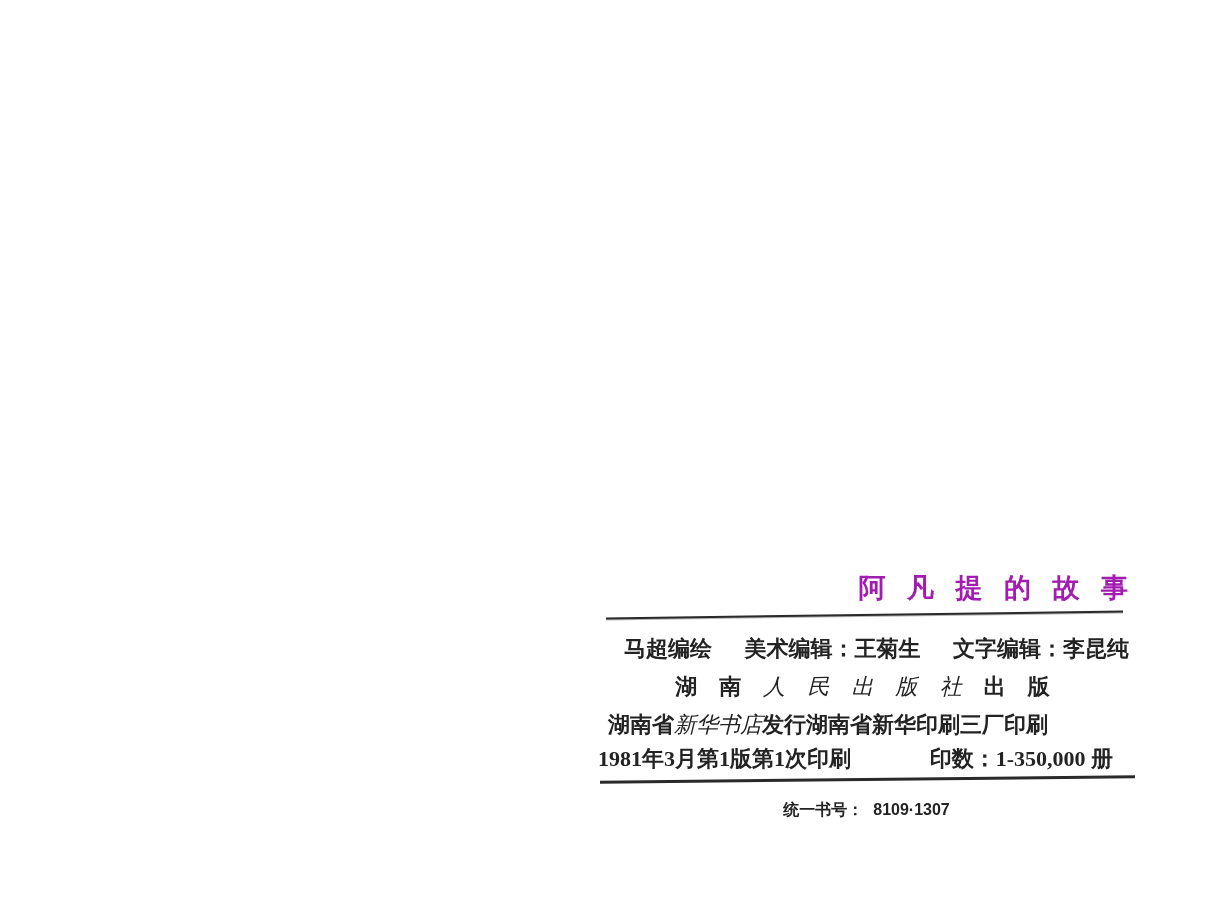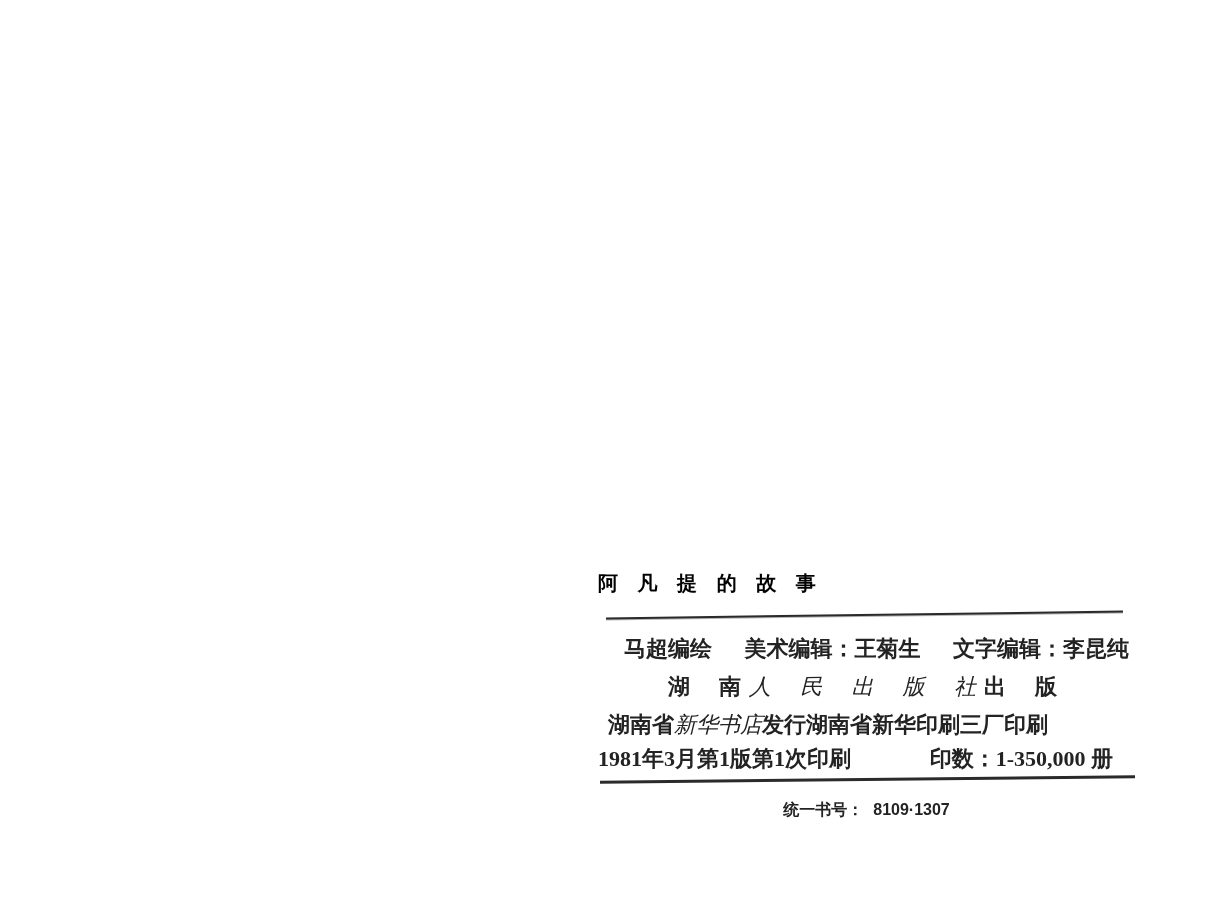--- a/index.html
+++ b/index.html
@@ -21,26 +21,26 @@
     left: 598px;
     top: 560px;
     width: 537px;
     height: 290px;
   }
   .book-title {
     position: absolute;
     top: 10px;
     left: 0;
     width: 100%;
-    text-align: left;
-    font-size: 20px;
+    text-align: right;
+    font-size: 27px;
     font-weight: 700;
     letter-spacing: 7px;
     white-space: nowrap;
-    color: #000000;
+    color: #a21caf;
   }
   .rule {
     position: absolute;
     background: #2a2a2a;
   }
   .rule-top {
     top: 54px;
     left: 8px;
     right: 12px;
     height: 2px;
@@ -72,22 +72,22 @@
     display: flex;
     justify-content: space-between;
     align-items: baseline;
     margin-left: 16px;
   }
   .publisher-line {
     top: 112px;
     display: flex;
     justify-content: center;
     align-items: flex-start;
+    gap: 14px;
     letter-spacing: 8px;
-    font-family: Liberation Mono, monospace;
   }
   .distribution-line {
     top: 150px;
     left: 10px;
     right: 22px;
     display: flex;
     justify-content: flex-start;
     align-items: baseline;
   }
   .printing-line {

